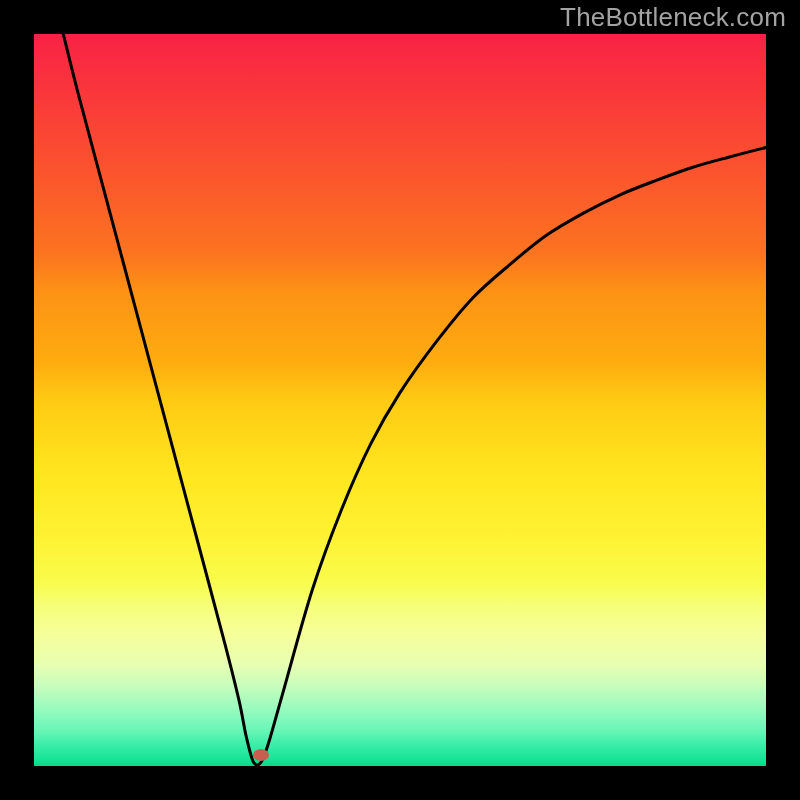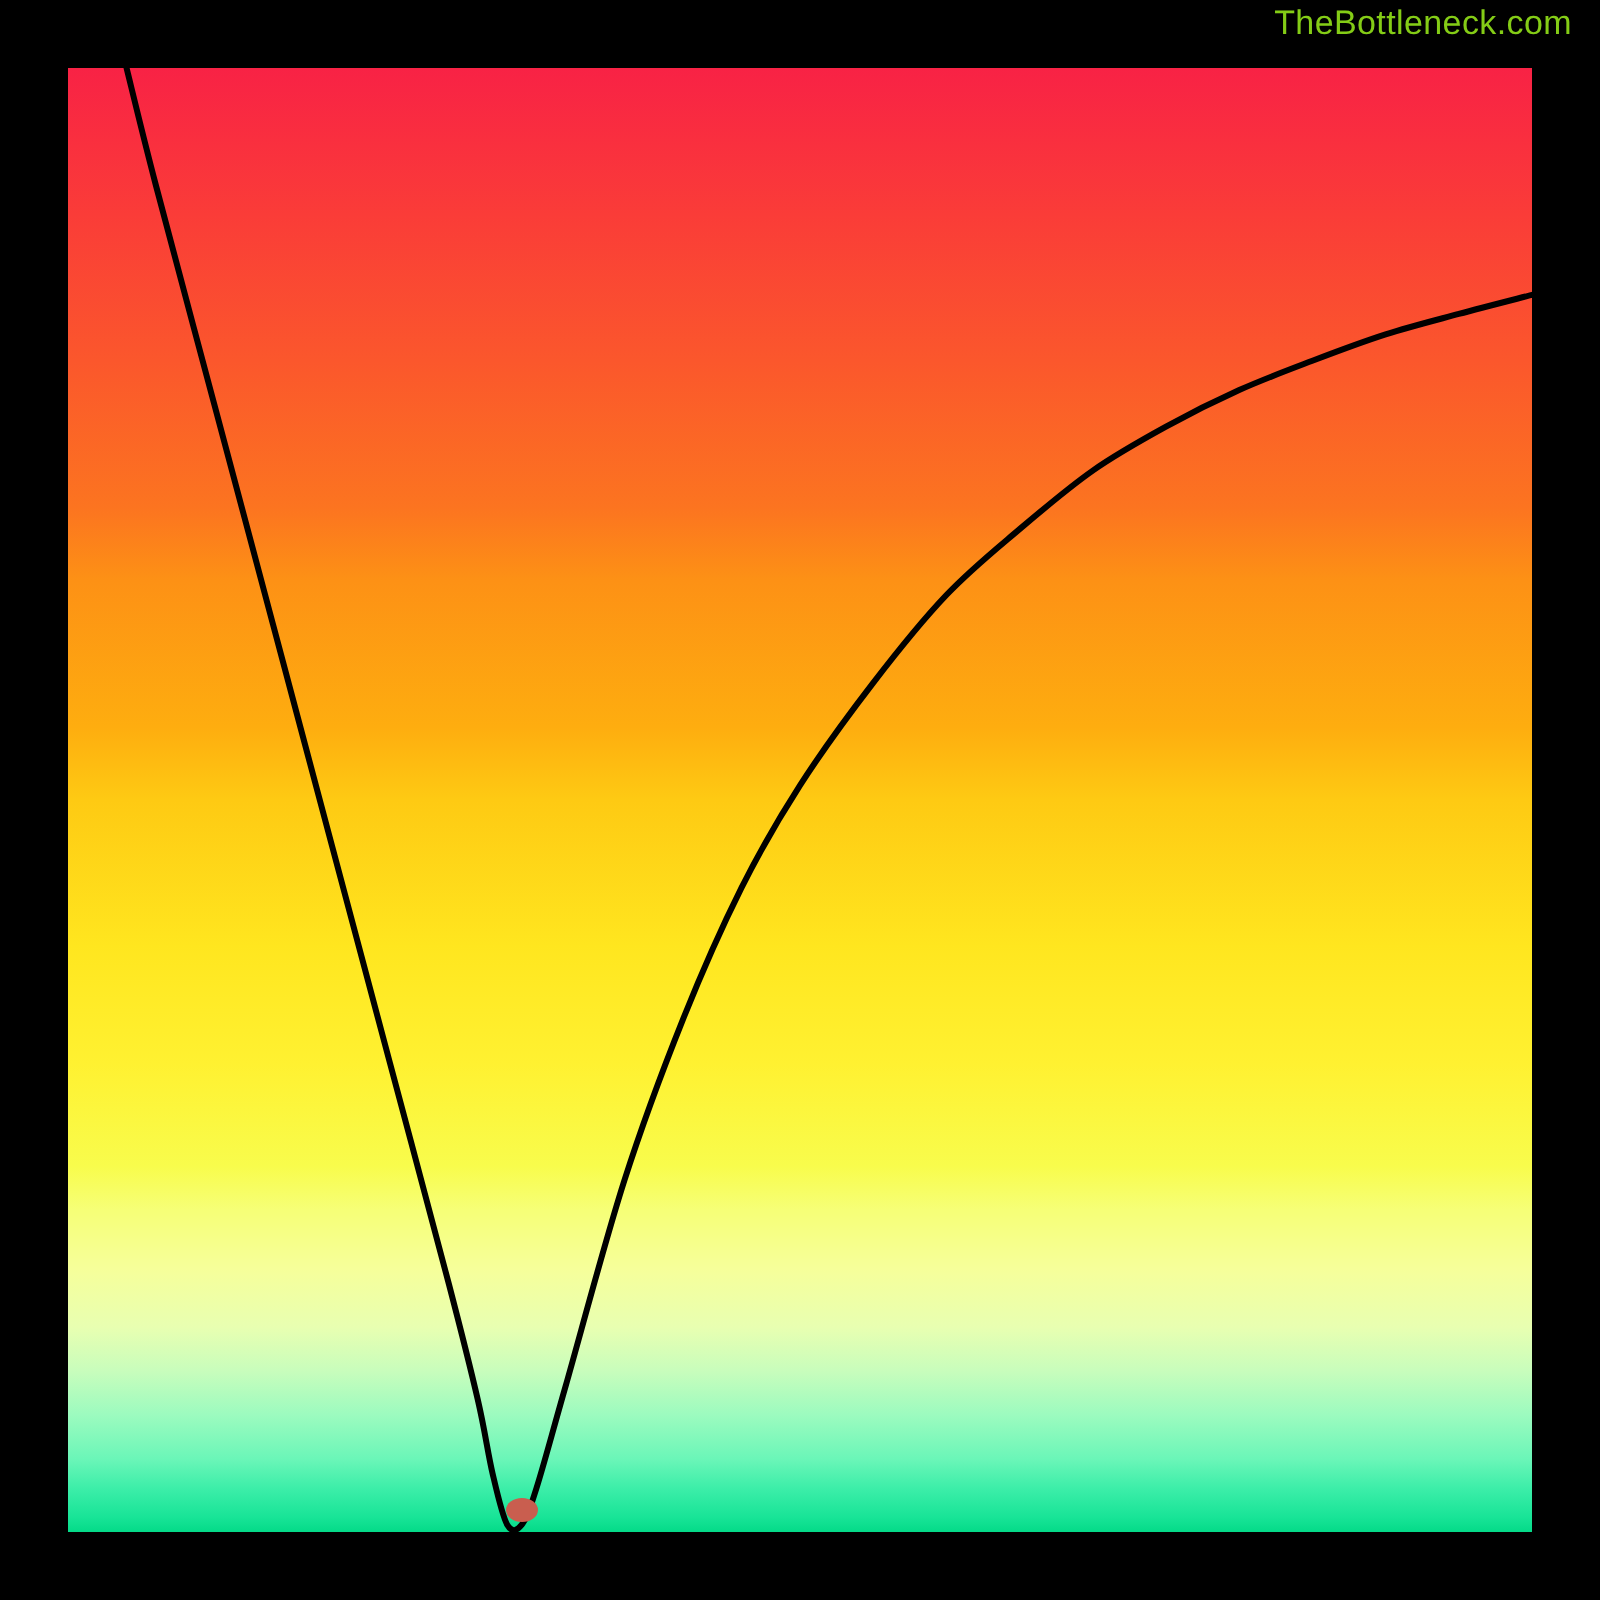--- a/index.html
+++ b/index.html
@@ -14,23 +14,23 @@
     position: relative;
     width: 800px;
     height: 800px;
     background: #000;
   }
   .watermark {
     position: absolute;
     top: 2px;
     right: 14px;
     font-family: Arial, Helvetica, sans-serif;
-    font-size: 17px;
+    font-size: 26px;
     font-weight: 500;
-    color: #84cc16;
+    color: #a3a3a3;
     letter-spacing: 0.2px;
     z-index: 10;
   }
   .plot {
     position: absolute;
     left: 34px;
     top: 34px;
     width: 732px;
     height: 732px;
     background: linear-gradient(to bottom,

